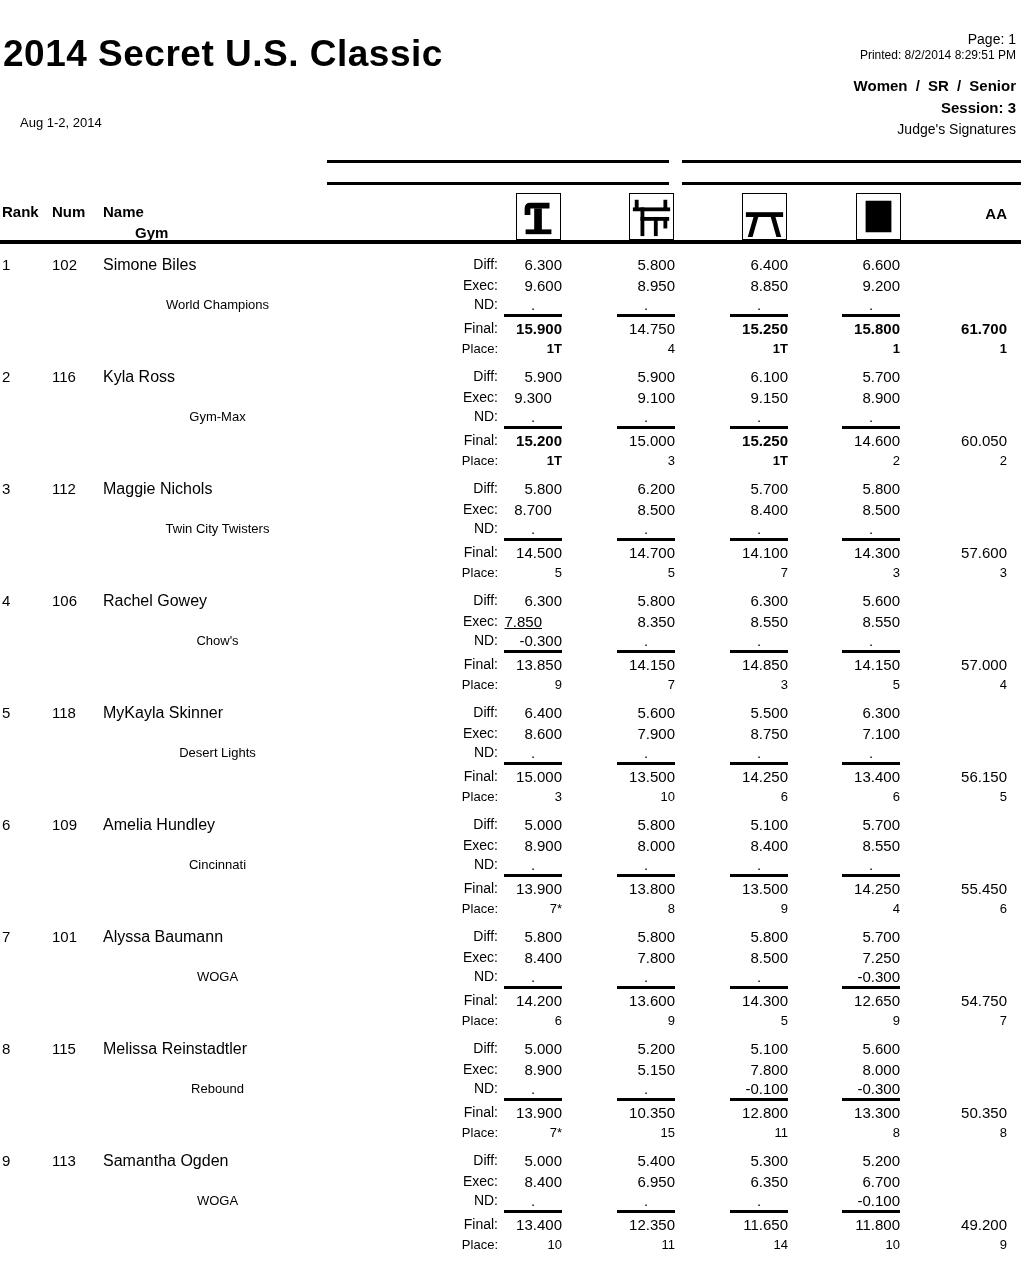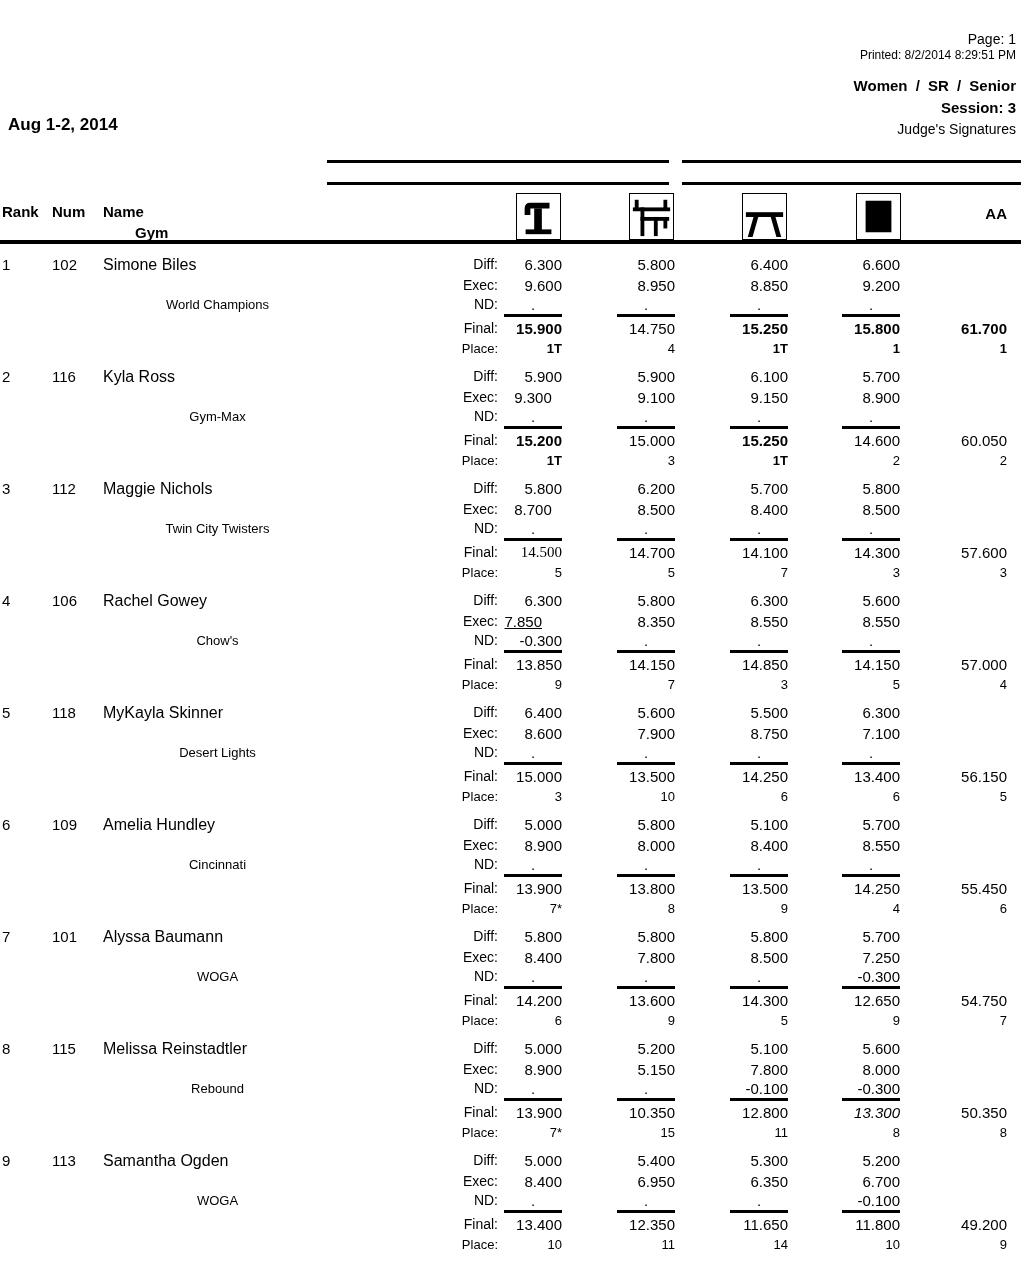--- a/index.html
+++ b/index.html
@@ -1,21 +1,21 @@
 <!DOCTYPE html>
 <html><head>
 <meta charset="utf-8">
 <style>
   html,body{margin:0;padding:0;background:#fff;}
   .page{position:relative;width:1024px;height:1277px;background:#fff;overflow:hidden;
         font-family:"Liberation Sans",sans-serif;color:#000;}
   .abs{position:absolute;white-space:pre;}
   .title{left:3px;top:33px;font-size:37px;font-weight:bold;letter-spacing:.5px;}
   .subtitle{left:3px;top:81px;font-size:30px;font-weight:bold;}
-  .dates{left:8px;top:115px;font-size:17px;font-weight:bold;}
+  .dates{left:20px;top:115px;font-size:13px;font-weight:normal;}
   .pr{right:8px;text-align:right;}
   .pageno{top:31px;font-size:14px;}
   .printed{top:48px;font-size:12px;}
   .division{top:77px;font-size:15px;font-weight:bold;word-spacing:4px;}
   .session{top:99px;font-size:15px;font-weight:bold;}
   .judges{top:121px;font-size:14px;}
   .sig{position:absolute;height:3px;background:#000;}
   .th{position:absolute;font-size:15px;font-weight:bold;}
   .th-rank{left:2px;top:203px;}
   .th-num{left:52px;top:203px;}
@@ -43,20 +43,21 @@
   .l-place{top:91px;font-size:13px;}
   .nd{height:18px;border-bottom:3px solid #000;box-sizing:content-box;}
   .nd-dot{text-align:center;}
   .b{font-weight:bold;}
 </style>
 </head>
 <body>
 
 <div class="page">
 
+  <div class="abs title">2014 Secret U.S. Classic</div>
   <div class="abs dates">Aug 1-2, 2014</div>
 
   <div class="abs pr pageno">Page: 1</div>
   <div class="abs pr printed">Printed: 8/2/2014 8:29:51 PM</div>
   <div class="abs pr division">Women / SR / Senior</div>
   <div class="abs pr session">Session: 3</div>
   <div class="abs pr judges">Judge's Signatures</div>
 
   <div class="sig" style="left:327px;top:160px;width:342px"></div>
   <div class="sig" style="left:682px;top:160px;width:339px"></div>
@@ -175,21 +176,21 @@
         <div class="cell name">Maggie Nichols</div>
         <div class="cell gym">Twin City Twisters</div>
         <div class="cell lab l-diff">Diff:</div>
         <div class="cell lab l-exec">Exec:</div>
         <div class="cell lab l-nd">ND:</div>
         <div class="cell lab l-final">Final:</div>
         <div class="cell lab l-place">Place:</div>
         <div class="cell num-col l-diff" style="left: 504px;">5.800</div>
         <div class="cell num-col l-exec" style="left: 504px; text-align: center;">8.700</div>
         <div class="cell num-col l-nd nd nd-dot" style="left: 504px;">.</div>
-        <div class="cell num-col l-final" style="left: 504px; font-family: Liberation Serif, serif;">14.500</div>
+        <div class="cell num-col l-final" style="left: 504px;">14.500</div>
         <div class="cell num-col l-place" style="left: 504px;">5</div>
         <div class="cell num-col l-diff" style="left: 617px;">6.200</div>
         <div class="cell num-col l-exec" style="left: 617px;">8.500</div>
         <div class="cell num-col l-nd nd nd-dot" style="left: 617px;">.</div>
         <div class="cell num-col l-final" style="left: 617px;">14.700</div>
         <div class="cell num-col l-place" style="left: 617px;">5</div>
         <div class="cell num-col l-diff" style="left: 730px;">5.700</div>
         <div class="cell num-col l-exec" style="left: 730px;">8.400</div>
         <div class="cell num-col l-nd nd nd-dot" style="left: 730px;">.</div>
         <div class="cell num-col l-final" style="left: 730px;">14.100</div>
@@ -355,21 +356,21 @@
         <div class="cell num-col l-final" style="left: 617px;">10.350</div>
         <div class="cell num-col l-place" style="left: 617px;">15</div>
         <div class="cell num-col l-diff" style="left: 730px;">5.100</div>
         <div class="cell num-col l-exec" style="left: 730px;">7.800</div>
         <div class="cell num-col l-nd nd" style="left: 730px;">-0.100</div>
         <div class="cell num-col l-final" style="left: 730px;">12.800</div>
         <div class="cell num-col l-place" style="left: 730px;">11</div>
         <div class="cell num-col l-diff" style="left: 842px;">5.600</div>
         <div class="cell num-col l-exec" style="left: 842px;">8.000</div>
         <div class="cell num-col l-nd nd" style="left: 842px;">-0.300</div>
-        <div class="cell num-col l-final" style="left: 842px; font-style: italic;">13.300</div>
+        <div class="cell num-col l-final" style="left: 842px;">13.300</div>
         <div class="cell num-col l-place" style="left: 842px;">8</div>
         <div class="cell aa-col l-final">50.350</div>
         <div class="cell aa-col l-place">8</div>
       </div>
       <div class="row" style="top: 1146px;">
         <div class="cell rank">9</div>
         <div class="cell num">113</div>
         <div class="cell name">Samantha Ogden</div>
         <div class="cell gym">WOGA</div>
         <div class="cell lab l-diff">Diff:</div>

